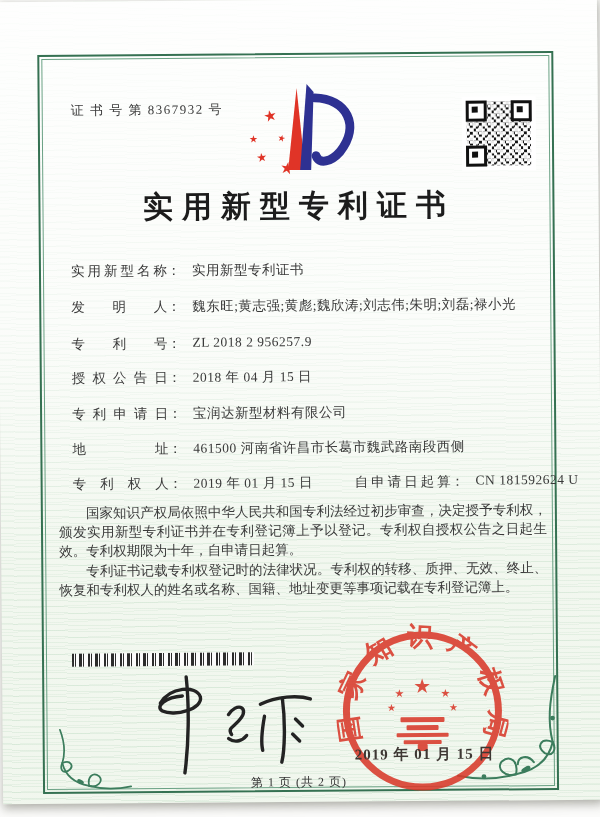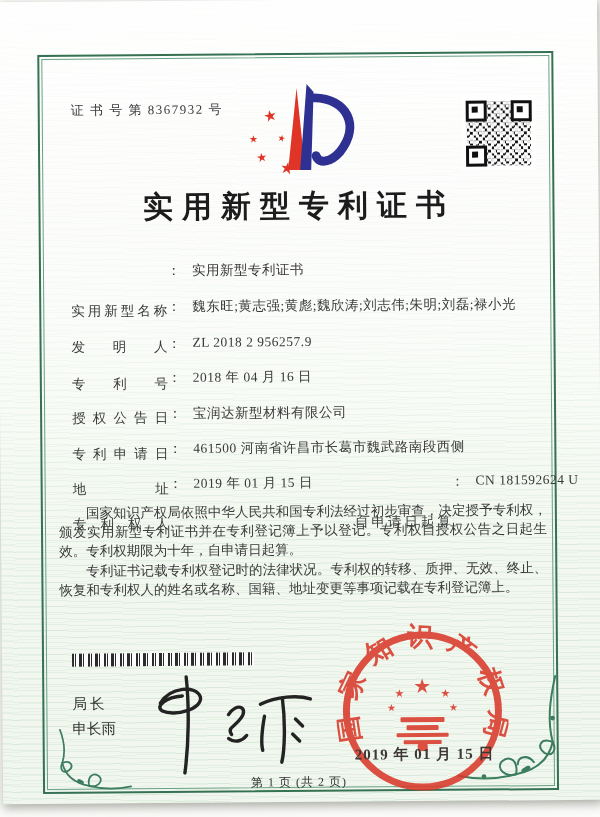--- a/index.html
+++ b/index.html
@@ -42,21 +42,21 @@
     background-position:2px 3px, 0 0;
   }
   .finder{position:absolute;width:15px;height:15px;border:3px solid #111;background:#fff;}
   .finder::after{content:'';position:absolute;left:3px;top:3px;width:6px;height:6px;background:#111;}
   .finder.tl{left:4px;top:4px;} .finder.tr{right:4px;top:4px;} .finder.bl{left:4px;bottom:4px;}
   .title{
     position:absolute;left:40px;top:186px;width:512px;text-align:center;
     font-size:30px;font-weight:600;color:#1c1c1c;letter-spacing:9px;text-indent:9px;
   }
   .frow{position:absolute;left:72px;height:20px;font-size:13.5px;color:#3a3a3a;white-space:nowrap;}
-  .flabel{display:inline-block;width:96px;text-align:justify;text-align-last:justify;vertical-align:top;margin-top:40px;}
+  .flabel{display:inline-block;width:96px;text-align:justify;text-align-last:justify;vertical-align:top;}
   .colon{display:inline-block;vertical-align:top;}
   .fvalue{display:inline-block;margin-left:8px;vertical-align:top;letter-spacing:.5px;}
   .frow2b{position:absolute;left:282px;top:0;}
   .body-text{
     position:absolute;left:58px;top:502px;width:488px;
     font-size:13.5px;line-height:19.2px;color:#3a3a3a;text-align:justify;
   }
   .body-text p{margin:0;text-indent:2em;}
   .barcode{
     position:absolute;left:70px;top:652px;width:182px;height:13px;
@@ -114,21 +114,21 @@
   <div class="frow" style="top:297px">
     <span class="flabel">发明人</span><span class="colon">：</span>
     <span class="fvalue">魏东旺;黄志强;黄彪;魏欣涛;刘志伟;朱明;刘磊;禄小光</span>
   </div>
   <div class="frow" style="top:334px">
     <span class="flabel">专利号</span><span class="colon">：</span>
     <span class="fvalue">ZL 2018 2 956257.9</span>
   </div>
   <div class="frow" style="top:368px">
     <span class="flabel">授权公告日</span><span class="colon">：</span>
-    <span class="fvalue">2018 年 04 月 16 日</span>
+    <span class="fvalue">2018 年 04 月 15 日</span>
   </div>
   <div class="frow" style="top:404px">
     <span class="flabel">专利申请日</span><span class="colon">：</span>
     <span class="fvalue">宝润达新型材料有限公司</span>
   </div>
   <div class="frow" style="top:439px">
     <span class="flabel">地址</span><span class="colon">：</span>
     <span class="fvalue">461500 河南省许昌市长葛市魏武路南段西侧</span>
   </div>
   <div class="frow" style="top:474px">
@@ -140,24 +140,20 @@
     </span>
   </div>
 
   <div class="body-text">
     <p>国家知识产权局依照中华人民共和国专利法经过初步审查，决定授予专利权，颁发实用新型专利证书并在专利登记簿上予以登记。专利权自授权公告之日起生效。专利权期限为十年，自申请日起算。</p>
     <p>专利证书记载专利权登记时的法律状况。专利权的转移、质押、无效、终止、恢复和专利权人的姓名或名称、国籍、地址变更等事项记载在专利登记簿上。</p>
   </div>
 
   <div class="barcode"></div>
 
-  <div class="director">
-    <div class="t">局长</div>
-    <div>申长雨</div>
-  </div>
 
   <svg class="signature" viewBox="0 0 180 115">
     <g stroke="#232323" stroke-width="3.4" fill="none" stroke-linecap="round">
       <path d="M20,38 C30,22 56,20 60,32 C63,44 34,52 22,46 C14,41 26,32 42,31"></path>
       <path d="M46,12 C49,42 48,80 44,108"></path>
       <path d="M88,50 C96,38 108,42 101,53 C95,62 86,63 91,70"></path>
       <path d="M88,74 C95,79 102,76 106,71"></path>
       <path d="M120,40 C136,32 158,31 170,35"></path>
       <path d="M142,34 C145,58 144,86 141,98"></path>
       <path d="M124,52 C121,68 120,78 122,86"></path>

